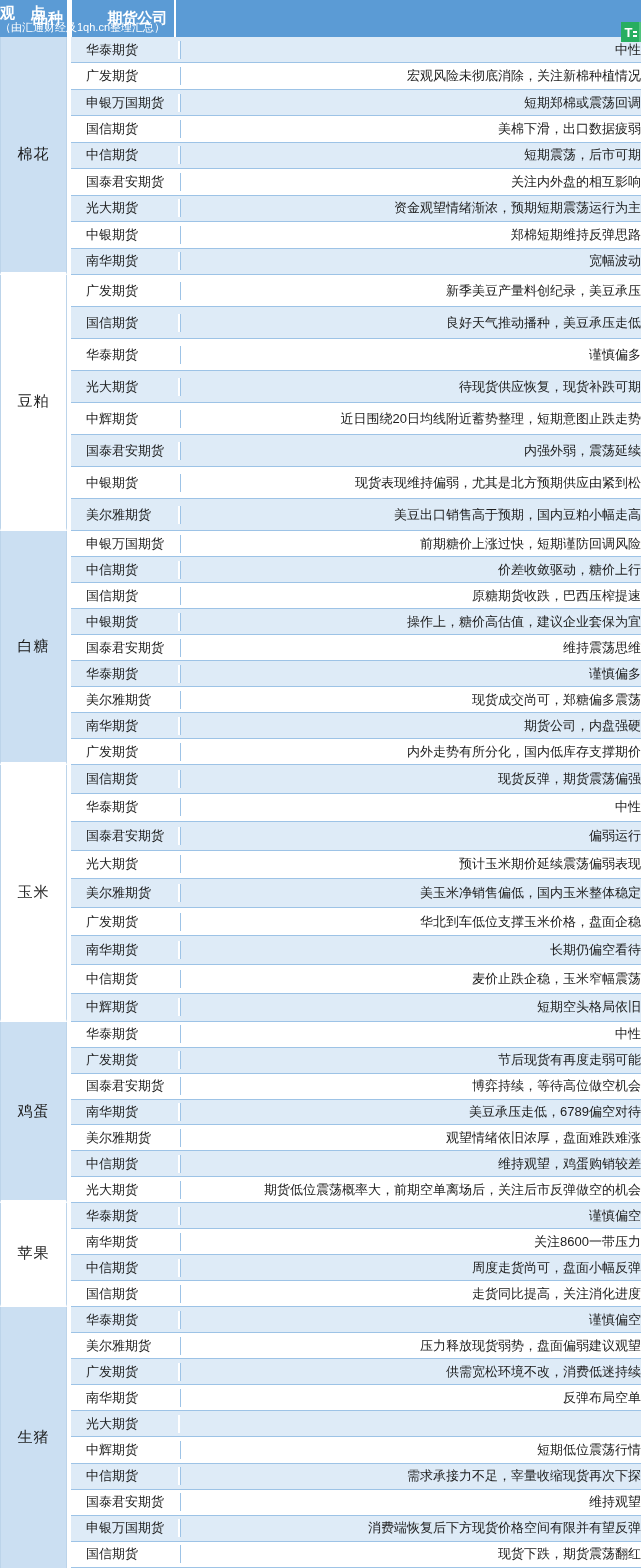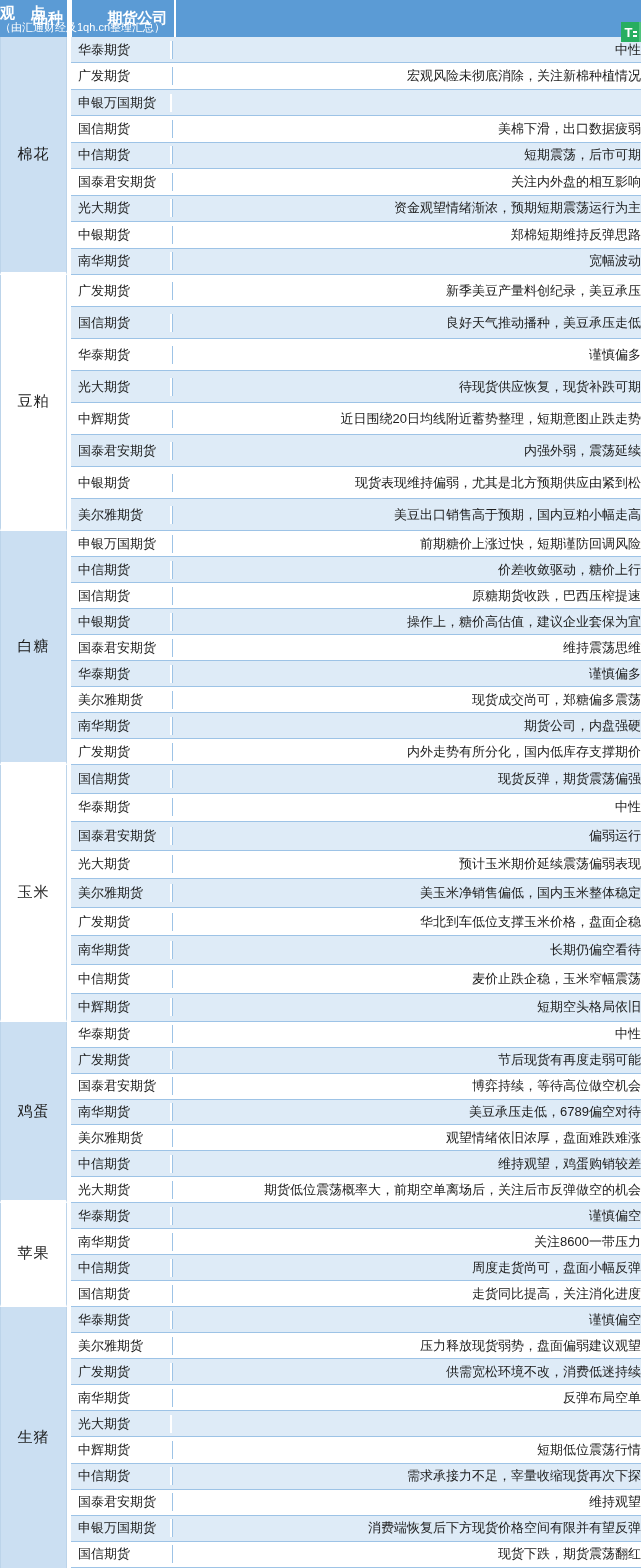--- a/index.html
+++ b/index.html
@@ -75,20 +75,21 @@
   }
   .row.stripe{background:#deebf7;}
   .row.plain{background:#ffffff;}
   .company{
     width:101px;
     box-sizing:border-box;
     padding-left:7px;
     border-right:2px solid #ffffff;
     flex-shrink:0;
     overflow:hidden;
+    margin-left:8px;
   }
   .view{
     flex:1;
     box-sizing:border-box;
     border-left:1px solid #9dc3e6;
     padding-left:8px;
     overflow:hidden;
     text-align:right;
   }
 </style>
@@ -120,20 +121,21 @@
           <div class="row stripe">
             <div class="company">华泰期货</div>
             <div class="view">中性</div>
           </div>
           <div class="row plain">
             <div class="company">广发期货</div>
             <div class="view">宏观风险未彻底消除，关注新棉种植情况</div>
           </div>
           <div class="row stripe">
             <div class="company">申银万国期货</div>
+            <div class="view">短期郑棉或震荡回调</div>
           </div>
           <div class="row plain">
             <div class="company">国信期货</div>
             <div class="view">美棉下滑，出口数据疲弱</div>
           </div>
           <div class="row stripe">
             <div class="company">中信期货</div>
             <div class="view">短期震荡，后市可期</div>
           </div>
           <div class="row plain">

